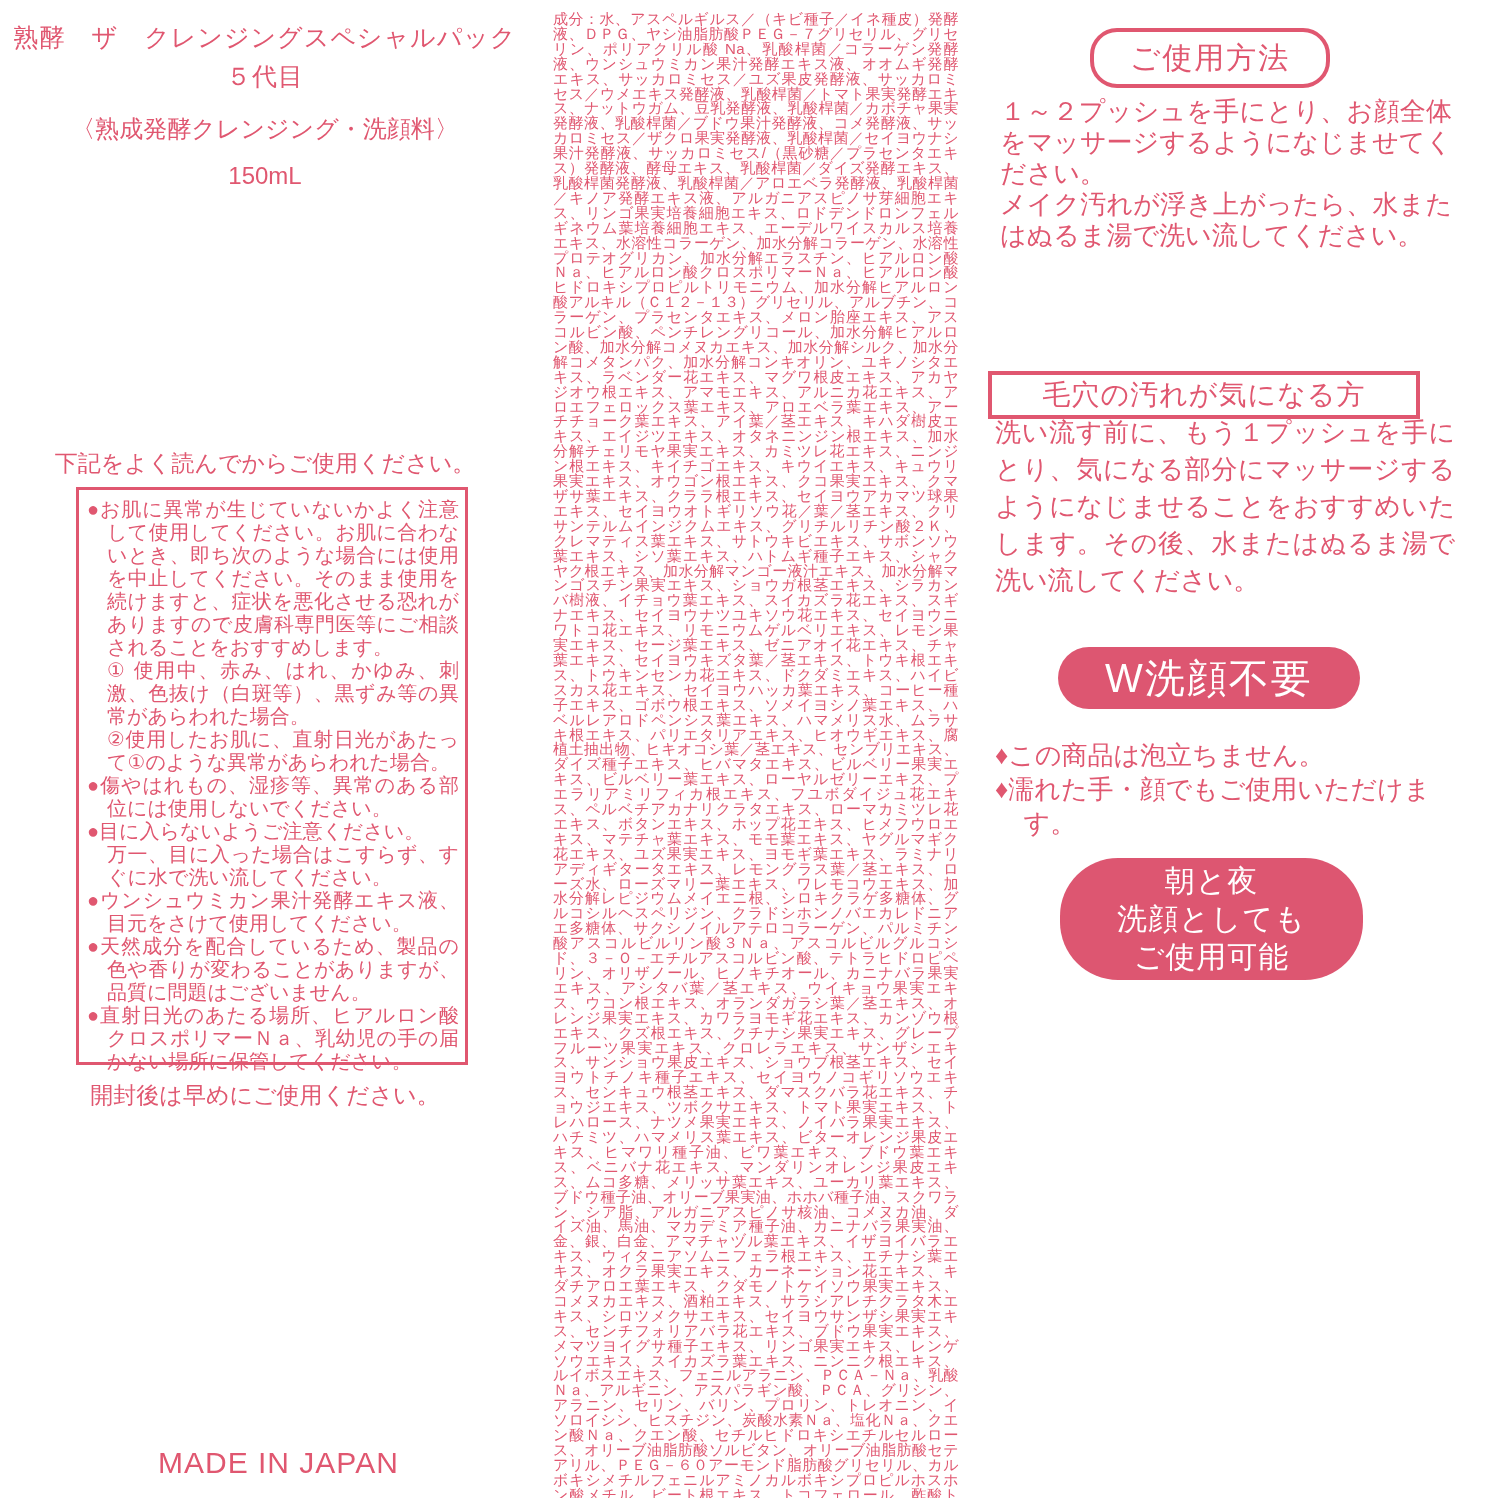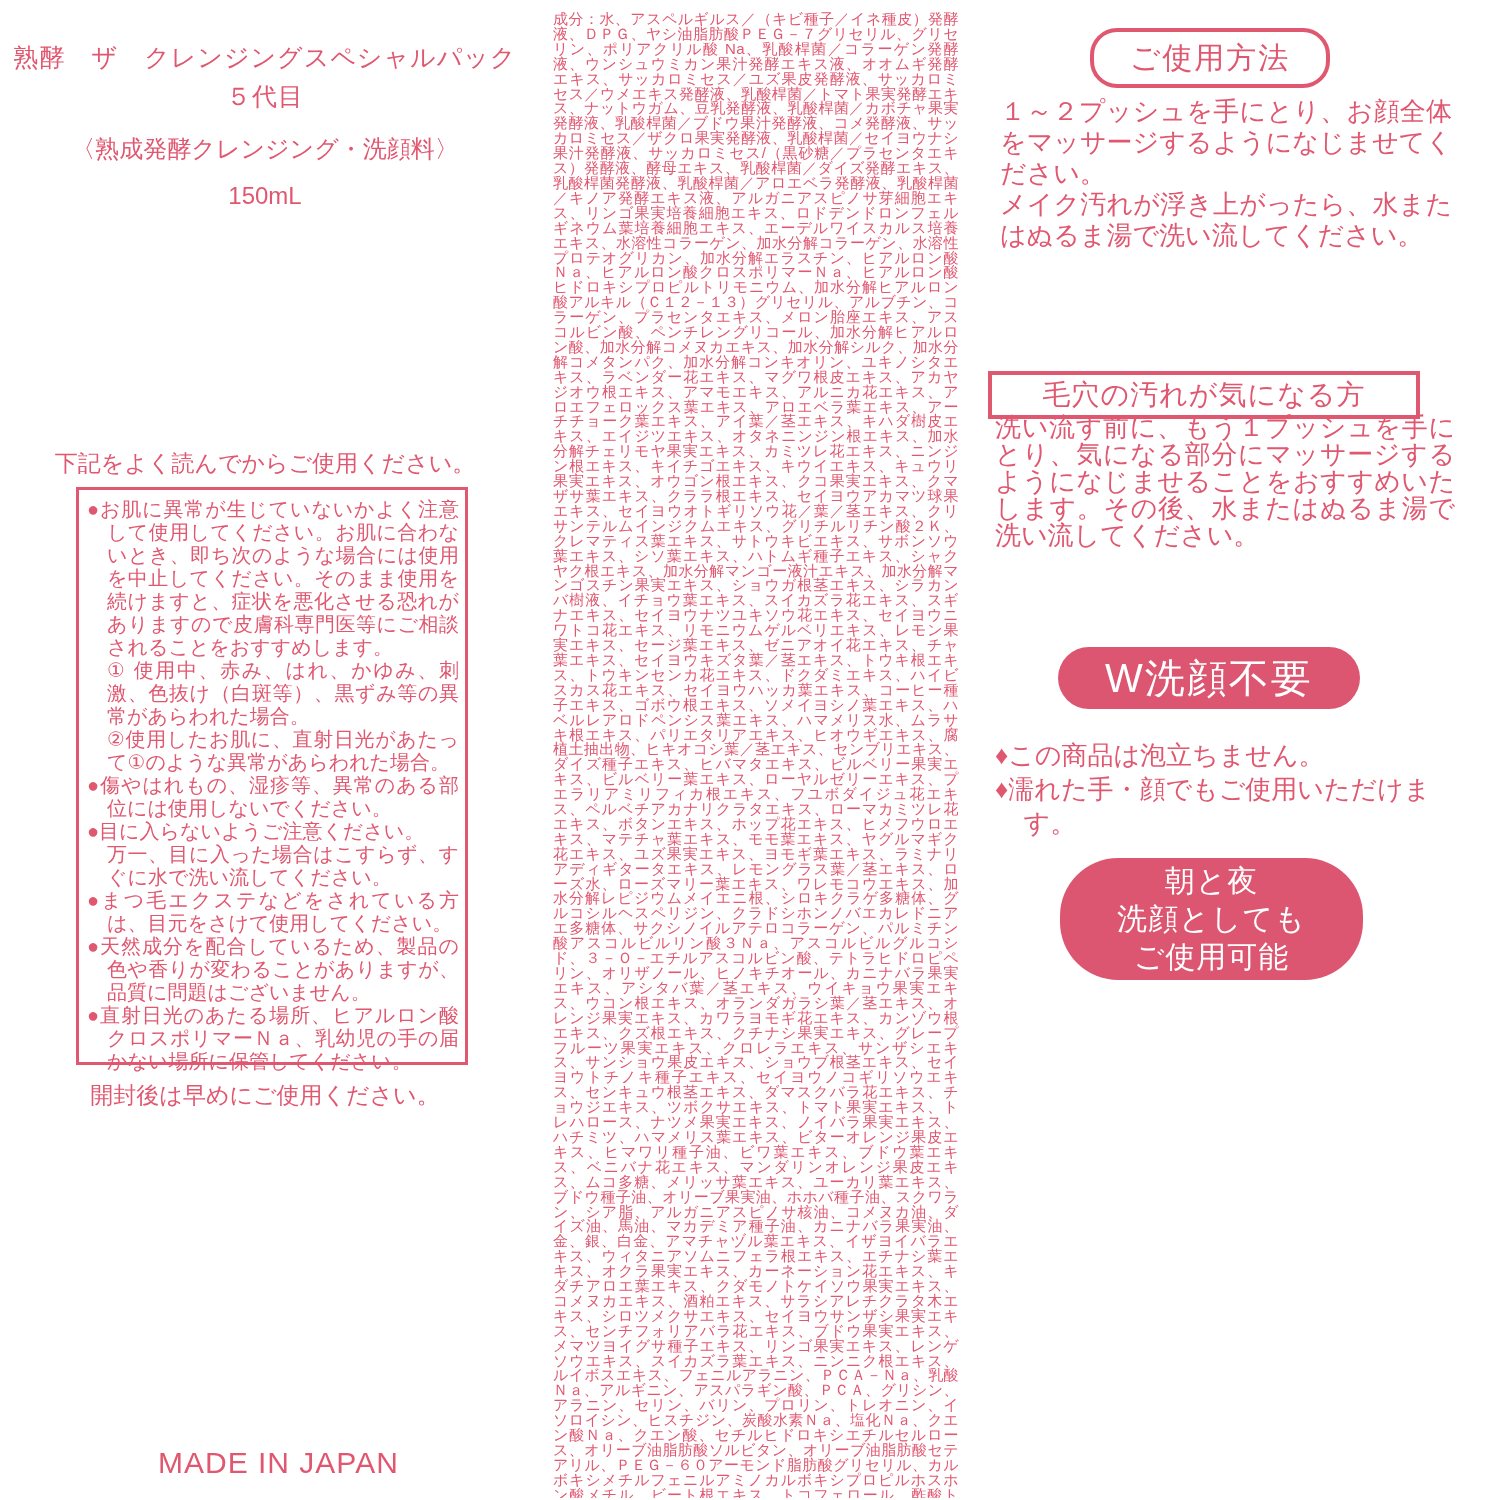--- a/index.html
+++ b/index.html
@@ -8,21 +8,21 @@
   }
   html,body{margin:0;padding:0;background:#ffffff;}
   body{
     font-family:"Liberation Sans","DejaVu Sans",sans-serif;
     color:var(--accent);
     -webkit-font-smoothing:antialiased;
   }
   .page{position:relative;width:1500px;height:1500px;background:#fff;overflow:hidden;}
 
   
-  .title-block{position:absolute;left:10px;top:18px;width:510px;text-align:center;line-height:1.55;margin-top:20px;}
+  .title-block{position:absolute;left:10px;top:18px;width:510px;text-align:center;line-height:1.55;}
   .title-line1{font-size:25px;letter-spacing:1px;}
   .title-line2{font-size:25px;letter-spacing:1px;}
   .subtitle{font-size:24px;margin-top:14px;}
   .volume{font-size:24px;margin-top:10px;}
 
   .precautions-lead{position:absolute;left:10px;top:448px;width:510px;text-align:center;font-size:23px;}
   .precautions-box{
     position:absolute;left:76px;top:487px;width:372px;height:556px;
     border:3px solid var(--accent);
     padding:8px 6px 8px 8px;
@@ -58,21 +58,21 @@
     font-size:26px;line-height:31px;white-space:pre-line;text-align:justify;
   }
   .pores-box{
     position:absolute;left:988px;top:371px;width:432px;height:48px;
     border:4px solid var(--accent);
     display:flex;align-items:center;justify-content:center;
     font-size:28px;letter-spacing:1px;box-sizing:border-box;
   }
   .pores-body{
     position:absolute;left:995px;top:414px;width:460px;
-    font-size:26px;line-height:27px;white-space:pre-line;text-align:justify;
+    font-size:26px;line-height:37px;white-space:pre-line;text-align:justify;
   }
   .wwash-pill{
     position:absolute;left:1058px;top:647px;width:302px;height:62px;
     background:var(--fill);border-radius:31px;
     display:flex;align-items:center;justify-content:center;
     color:#fff;font-size:40px;letter-spacing:2px;
   }
   .notes{
     position:absolute;left:995px;top:738px;width:470px;
     font-size:26px;line-height:34px;
@@ -103,21 +103,21 @@
 
       <div class="precaution-item"><span class="marker">●</span><span>お肌に異常が生じていないかよく注意して使用してください。お肌に合わないとき、即ち次のような場合には使用を中止してください。そのまま使用を続けますと、症状を悪化させる恐れがありますので皮膚科専門医等にご相談されることをおすすめします。
 ① 使用中、赤み、はれ、かゆみ、刺激、色抜け（白斑等）、黒ずみ等の異常があらわれた場合。
 ②使用したお肌に、直射日光があたって①のような異常があらわれた場合。</span></div>
 
       <div class="precaution-item"><span class="marker">●</span><span>傷やはれもの、湿疹等、異常のある部位には使用しないでください。</span></div>
 
       <div class="precaution-item"><span class="marker">●</span><span>目に入らないようご注意ください。
 万一、目に入った場合はこすらず、すぐに水で洗い流してください。</span></div>
 
-      <div class="precaution-item"><span class="marker">●</span><span>まつ毛エクステなどをされている方は、目元をさけて使用してください。</span></div>
+      <div class="precaution-item"><span class="marker">●</span><span>ウンシュウミカン果汁発酵エキス液、目元をさけて使用してください。</span></div>
 
       <div class="precaution-item"><span class="marker">●</span><span>天然成分を配合しているため、製品の色や香りが変わることがありますが、品質に問題はございません。</span></div>
 
       <div class="precaution-item"><span class="marker">●</span><span>直射日光のあたる場所、ヒアルロン酸クロスポリマーＮａ、乳幼児の手の届かない場所に保管してください。</span></div>
     </div>
 
   <div class="precautions-footer">開封後は早めにご使用ください。</div>
 
   <div class="made-in">MADE IN JAPAN</div>
 

